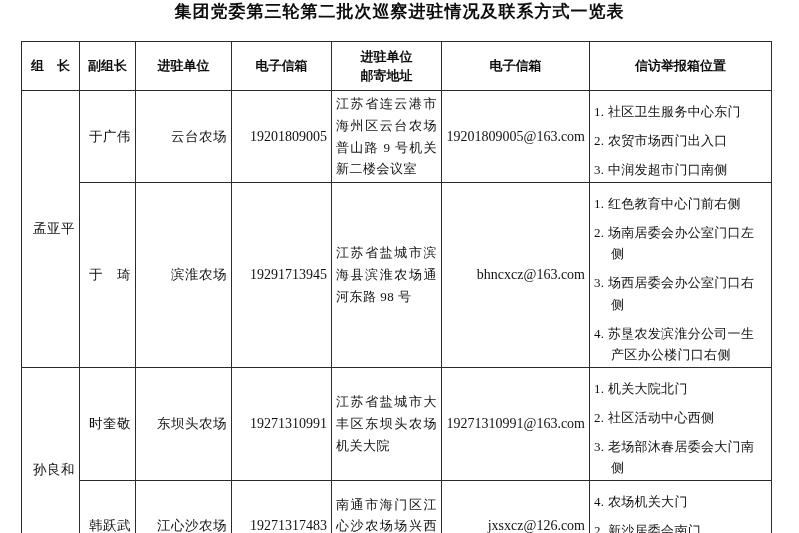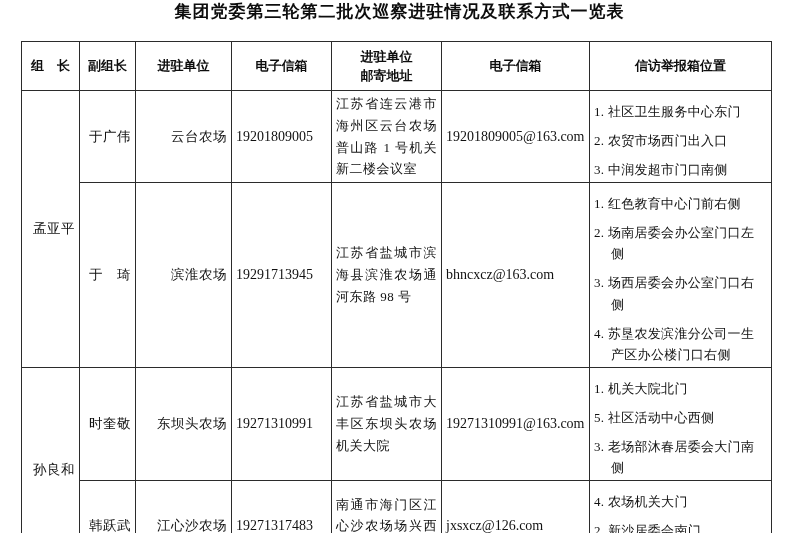--- a/index.html
+++ b/index.html
@@ -44,21 +44,21 @@
     white-space:pre-line;
     line-height:1.5;
     color:#0d0d0d;
   }
   .cell-center {
     text-align:right;
     font-size:13.5px;
     letter-spacing:0.5px;
   }
   .cell-num {
-    text-align:left;
+    text-align:right;
     font-size:14px;
     letter-spacing:0;
   }
   .cell-address {
     font-size:13px;
     line-height:1.68;
     text-align:justify;
     letter-spacing:0.5px;
     padding:4px 7px;
   }
@@ -105,21 +105,21 @@
 邮寄地址</th>
       <th>电子信箱</th>
       <th>信访举报箱位置</th>
     </tr>
 
     <tr class="row-1">
       <td class="cell-center" rowspan="2">孟亚平</td>
       <td class="cell-center">于广伟</td>
       <td class="cell-center">云台农场</td>
       <td class="cell-num">19201809005</td>
-      <td class="cell-address">江苏省连云港市海州区云台农场普山路 1 号机关新二楼会议室</td>
+      <td class="cell-address">江苏省连云港市海州区云台农场普山路 9 号机关新二楼会议室</td>
       <td class="cell-num">19201809005@163.com</td>
       <td class="cell-locations">
         <div class="loc-item">1. 社区卫生服务中心东门</div>
         <div class="loc-item">2. 农贸市场西门出入口</div>
         <div class="loc-item">3. 中润发超市门口南侧</div>
       </td>
     </tr>
 
     <tr class="row-2">
       <td class="cell-center">于　琦</td>
@@ -137,21 +137,21 @@
 
     <tr class="row-3">
       <td class="cell-center" rowspan="2">孙良和</td>
       <td class="cell-center">时奎敬</td>
       <td class="cell-center">东坝头农场</td>
       <td class="cell-num">19271310991</td>
       <td class="cell-address">江苏省盐城市大丰区东坝头农场机关大院</td>
       <td class="cell-num">19271310991@163.com</td>
       <td class="cell-locations">
         <div class="loc-item">1. 机关大院北门</div>
-        <div class="loc-item">5. 社区活动中心西侧</div>
+        <div class="loc-item">2. 社区活动中心西侧</div>
         <div class="loc-item">3. 老场部沐春居委会大门南侧</div>
       </td>
     </tr>
 
     <tr class="row-4">
       <td class="cell-center">韩跃武</td>
       <td class="cell-center">江心沙农场</td>
       <td class="cell-num">19271317483</td>
       <td class="cell-address">南通市海门区江心沙农场场兴西路 18 号</td>
       <td class="cell-num">jxsxcz@126.com</td>

